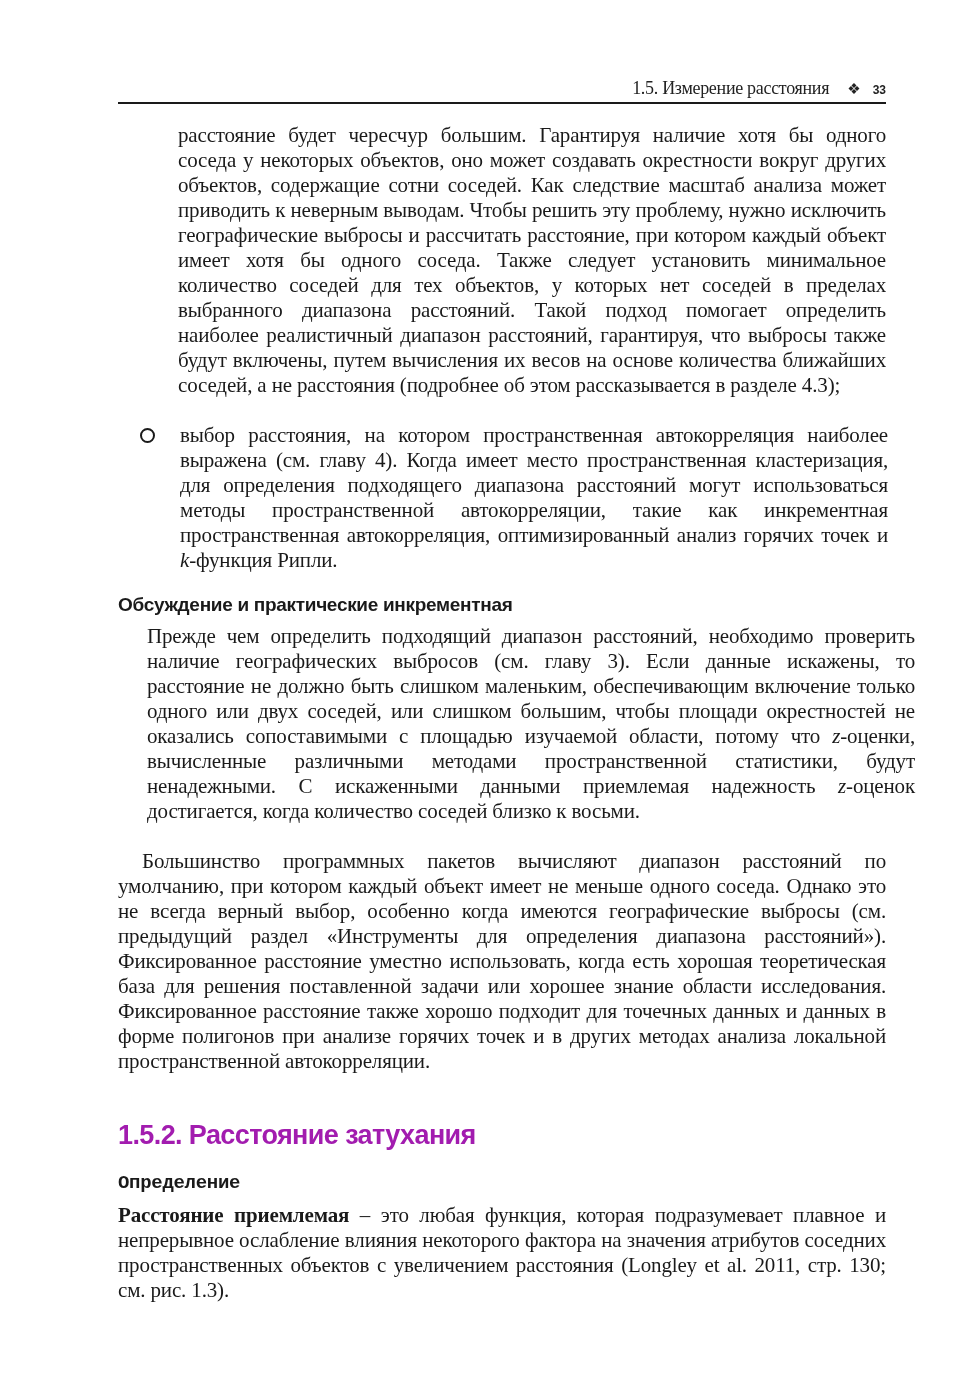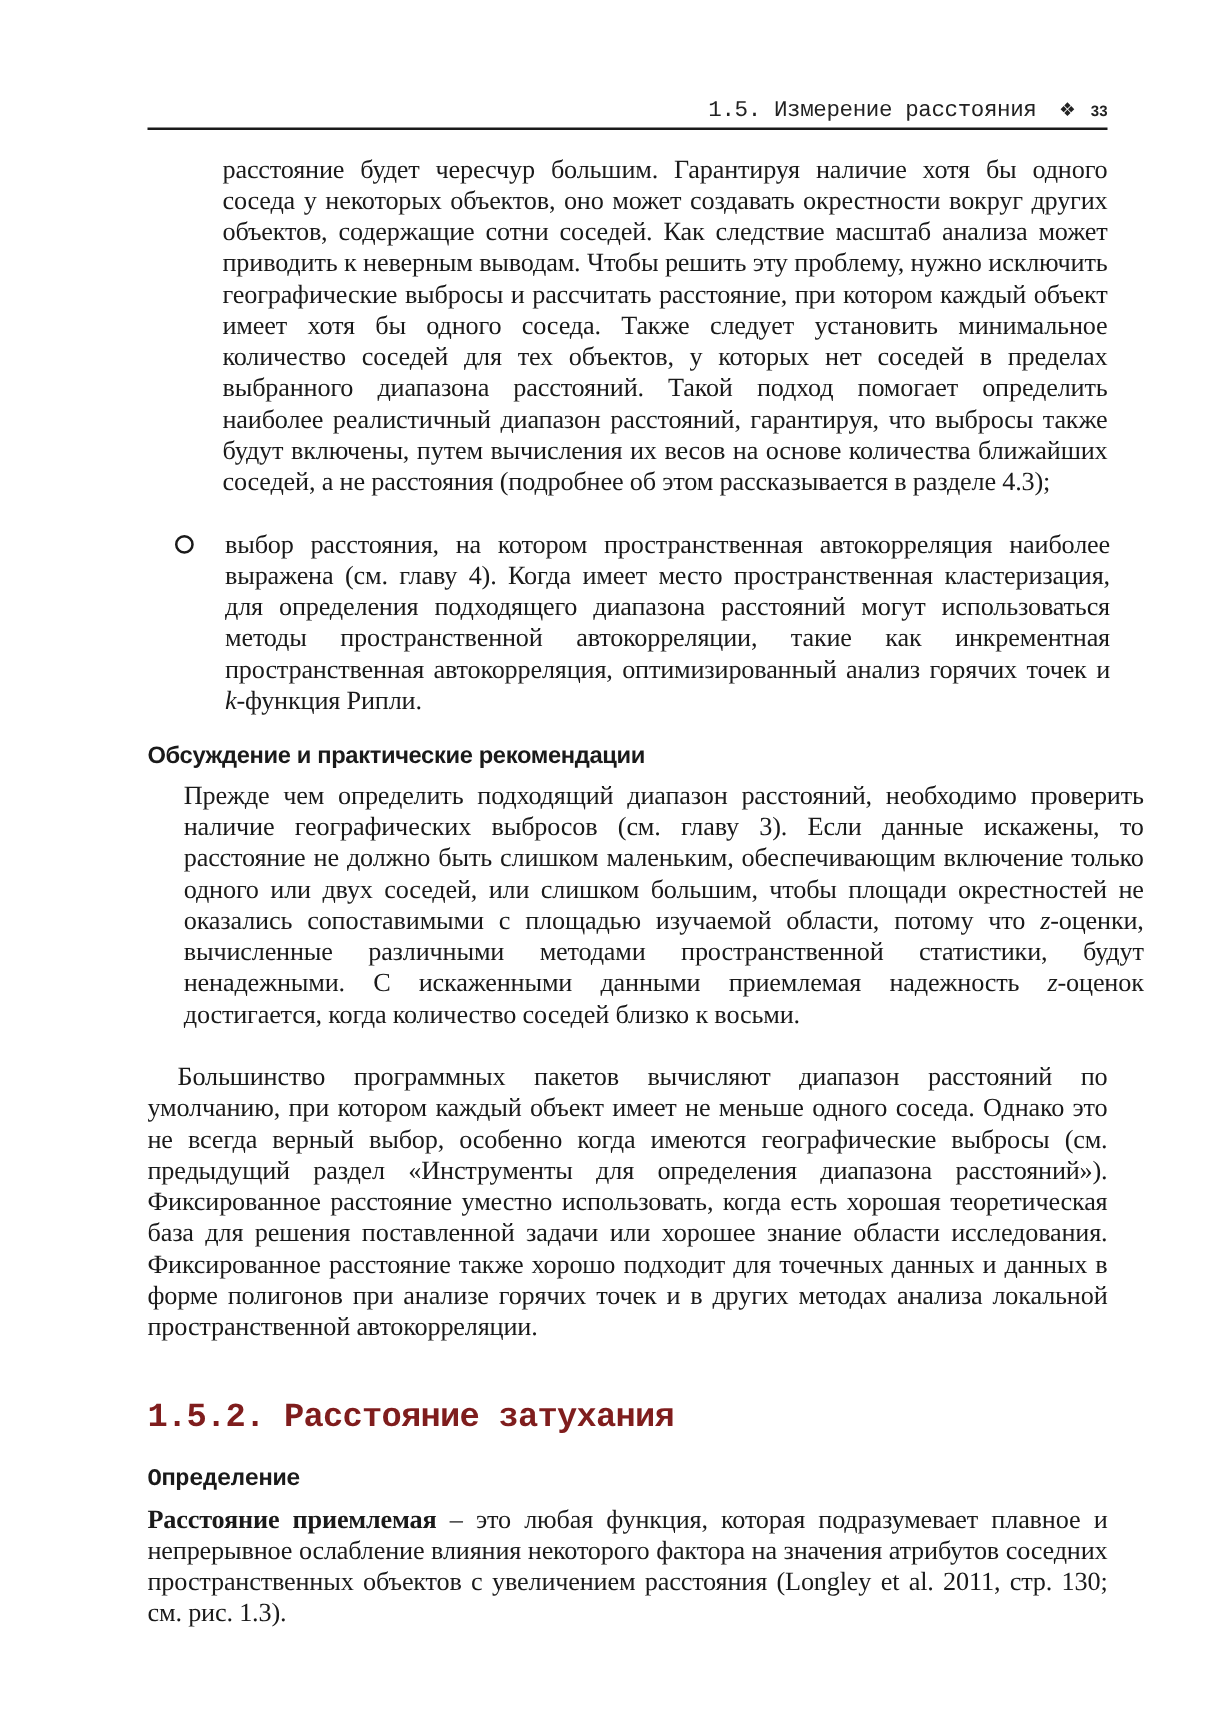--- a/index.html
+++ b/index.html
@@ -1,30 +1,30 @@
 <!DOCTYPE html>
 <html><head>
 <meta charset="utf-8">
 <style>
   html, body { margin: 0; padding: 0; background: #ffffff; }
   body { width: 974px; height: 1388px; position: relative; overflow: hidden; color: #1a1a1a; }
   .page { position: absolute; left: 118px; top: 0; width: 768px; }
   .running-header { position: absolute; top: 76px; left: 0; width: 768px; height: 26px; border-bottom: 2px solid #1a1a1a; }
   .rh-right { position: absolute; right: 0; top: 2px; font-family: "DejaVu Sans", sans-serif; font-size: 17px; color: #222; white-space: nowrap; }
-  .rh-title { font-family: Liberation Mono, monospace; font-size: 18px; letter-spacing: -0.3px; text-align: right; }
+  .rh-title { font-family: Liberation Serif, serif; font-size: 18px; letter-spacing: -0.3px; text-align: right; }
   .rh-orn { display: inline-block; margin: 0 12px 0 18px; font-size: 15px; }
   .rh-num { font-family: "Liberation Sans", sans-serif; font-weight: bold; font-size: 12px; }
   .text { font-family: "Liberation Serif", serif; font-size: 21px; line-height: 25px; text-align: justify; letter-spacing: -0.15px; }
   .p { margin: 0; }
   .indent-block { margin-left: 60px; }
   .bullet-item { position: relative; margin-left: 62px; }
   .bullet-mark { position: absolute; left: -40px; top: 5px; width: 11px; height: 11px; border: 2.5px solid #1a1a1a; border-radius: 50%; }
   .first-indent { text-indent: 24px; font-family: Liberation Serif, serif; }
   .h3 { font-family: "Liberation Sans", sans-serif; font-weight: bold; font-size: 19px; margin: 0; letter-spacing: -0.3px; color: #1a1a1a; }
-  .h2 { font-family: Liberation Mono, monospace; font-weight: bold; font-size: 27px; margin: 0; letter-spacing: -0.6px; color: #7f1d1d; }
+  .h2 { font-family: Liberation Sans, sans-serif; font-weight: bold; font-size: 27px; margin: 0; letter-spacing: -0.6px; color: #a21caf; }
   .term { font-weight: bold; }
   .it { font-style: italic; }
   .abs { position: absolute; left: 0; width: 768px; }
 </style>
 </head>
 <body>
 
 <div class="page">
 
   <div class="running-header">
@@ -33,21 +33,21 @@
     </div>
   </div>
 
   <p class="abs text p indent-block" style="top:123px; width:708px;">расстояние будет чересчур большим. Гарантируя наличие хотя бы одного соседа у некоторых объектов, оно может создавать окрестности вокруг других объектов, содержащие сотни соседей. Как следствие масштаб анализа может приводить к неверным выводам. Чтобы решить эту проблему, нужно исключить географические выбросы и рассчитать расстояние, при котором каждый объект имеет хотя бы одного соседа. Также следует установить минимальное количество соседей для тех объектов, у которых нет соседей в пределах выбранного диапазона расстояний. Такой подход помогает определить наиболее реалистичный диапазон расстояний, гарантируя, что выбросы также будут включены, путем вычисления их весов на основе количества ближайших соседей, а не расстояния (подробнее об этом рассказывается в разделе 4.3);</p>
 
   <div class="abs text bullet-item" style="top:423px; width:708px;">
     <span class="bullet-mark"></span>
     <span>выбор расстояния, на котором пространственная автокорреляция наиболее выражена (см. главу 4). Когда имеет место пространственная кластеризация, для определения подходящего диапазона расстояний могут использоваться методы пространственной автокорреляции, такие как инкрементная пространственная автокорреляция, оптимизированный анализ горячих точек и </span><span class="it">k</span><span>-функция Рипли.</span>
   </div>
 
-  <h3 class="abs h3" style="top:594px;">Обсуждение и практические рекомендации</h3>
+  <h3 class="abs h3" style="top:594px;">Обсуждение и практические инкрементная</h3>
 
   <p class="abs text p" style="top:624px;margin-left:29px;">
     <span>Прежде чем определить подходящий диапазон расстояний, необходимо проверить наличие географических выбросов (см. главу 3). Если данные искажены, то расстояние не должно быть слишком маленьким, обеспечивающим включение только одного или двух соседей, или слишком большим, чтобы площади окрестностей не оказались сопоставимыми с площадью изучаемой области, потому что </span><span class="it">z</span><span>-оценки, вычисленные различными методами пространственной статистики, будут ненадежными. С искаженными данными приемлемая надежность </span><span class="it">z</span><span>-оценок достигается, когда количество соседей близко к восьми.</span>
   </p>
 
   <p class="abs text p first-indent" style="top:849px;">Большинство программных пакетов вычисляют диапазон расстояний по умолчанию, при котором каждый объект имеет не меньше одного соседа. Однако это не всегда верный выбор, особенно когда имеются географические выбросы (см. предыдущий раздел «Инструменты для определения диапазона расстояний»). Фиксированное расстояние уместно использовать, когда есть хорошая теоретическая база для решения поставленной задачи или хорошее знание области исследования. Фиксированное расстояние также хорошо подходит для точечных данных и данных в форме полигонов при анализе горячих точек и в других методах анализа локальной пространственной автокорреляции.</p>
 
   <h2 class="abs h2" style="top:1120px;">1.5.2. Расстояние затухания</h2>
 
   <h3 class="abs h3" style="top:1172px;font-family:Liberation Mono, monospace;">Определение</h3>

